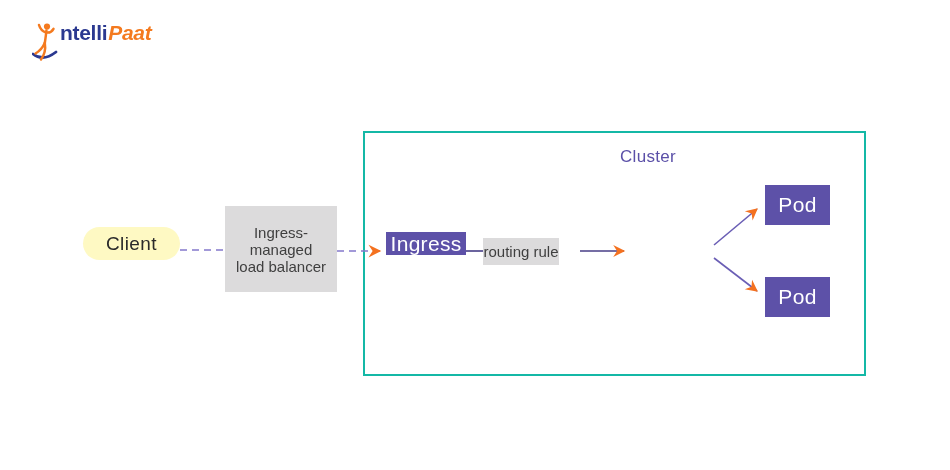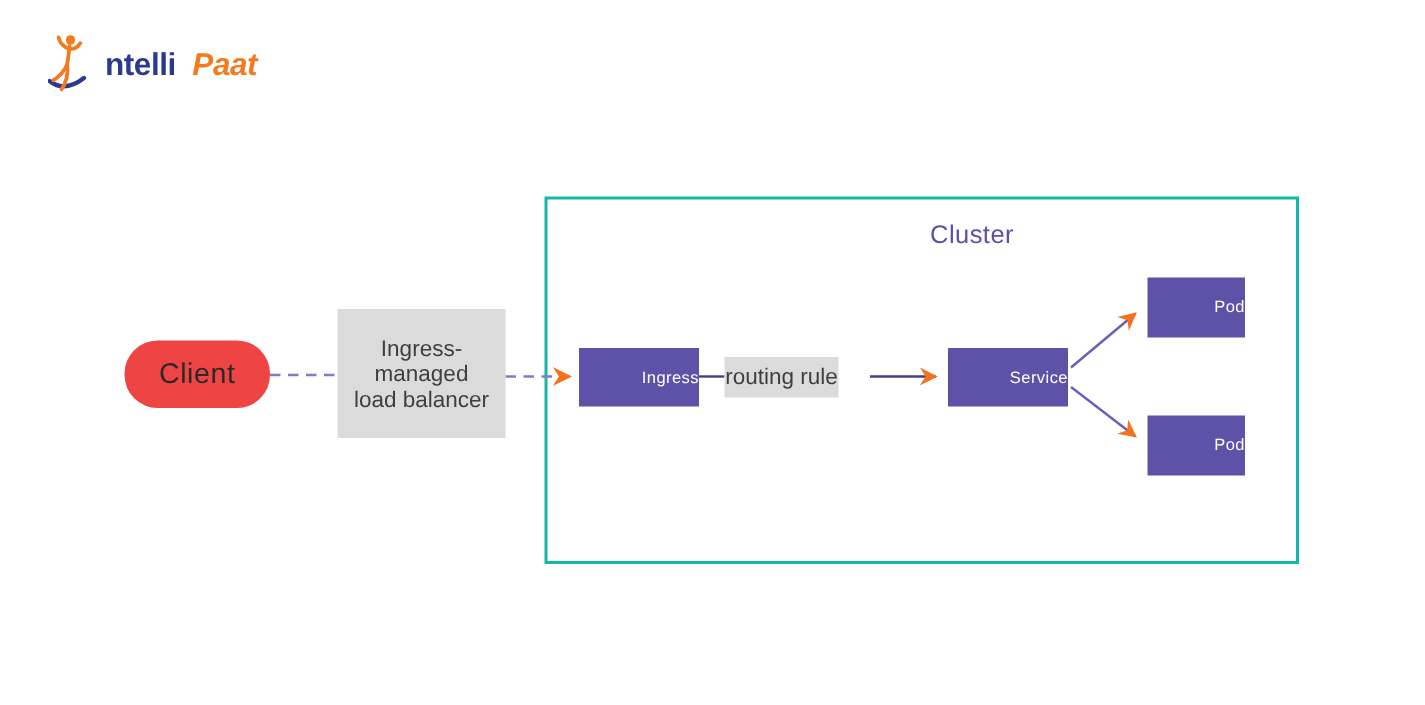--- a/index.html
+++ b/index.html
@@ -11,22 +11,21 @@
     font-family: "Liberation Sans", sans-serif;
     overflow: hidden;
   }
 
   
   .logo {
     position: absolute;
     left: 32px;
     top: 22px;
     display: flex;
-    align-items: center;
-    gap: 11px;
+    gap: 1px;
   }
   .logo-text { font-size: 21px; font-weight: bold; letter-spacing: -0.3px; line-height: 1; }
   .logo-navy { color: #2b3990; }
   .logo-orange { color: #f47a1f; font-style: italic; }
 
   
   .cluster {
     position: absolute;
     left: 363px;
     top: 131px;
@@ -51,34 +50,34 @@
   .node {
     position: absolute;
     display: flex;
     flex-direction: column;
     align-items: center;
     justify-content: center;
     text-align: center;
     box-sizing: border-box;
     z-index: 3;
   }
-  .purple { background: #5d51a8; color: #ffffff; font-size: 11px; letter-spacing: 0.3px; align-items: flex-end; }
+  .purple { background: #5d51a8; color: #ffffff; font-size: 21px; letter-spacing: 0.3px; }
   .graybox { background: #dcdbdc; color: #3f3f3f; }
 
   .node-client {
-    left: 83px; top: 227px; width: 97px; height: 45px;
+    left: 83px; top: 227px; width: 97px; height: 33px;
     border-radius: 22px;
-    background: #ef4444; color: #2a2a2a;
+    background: #fef9c3; color: #2a2a2a;
     font-size: 19px; letter-spacing: 0.4px;
   }
   .node-lb {
     left: 225px; top: 206px; width: 112px; height: 86px;
     font-size: 15px; line-height: 17px;
   }
-  .node-ingress  { left: 386px; top: 232px; width: 80px; height: 39px; }
+  .node-ingress  { left: 386px; top: 232px; width: 80px; height: 23px; }
   .node-routing  { left: 483px; top: 238px; width: 76px; height: 27px; font-size: 15px; }
   .node-service  { left: 632px; top: 232px; width: 80px; height: 39px; }
   .node-pod-1    { left: 765px; top: 185px; width: 65px; height: 40px; }
   .node-pod-2    { left: 765px; top: 277px; width: 65px; height: 40px; }
 
   
   .connectors {
     position: absolute;
     left: 0; top: 0;
     width: 950px; height: 470px;
@@ -139,23 +138,20 @@
   </div>
 
   <div class="node node-ingress purple">
     <span>Ingress</span>
   </div>
 
   <div class="node node-routing graybox">
     <span>routing rule</span>
   </div>
 
-  <div class="node node-service purple">
-    <span>Service</span>
-  </div>
 
   <div class="node node-pod-1 purple">
     <span>Pod</span>
   </div>
 
   <div class="node node-pod-2 purple">
     <span>Pod</span>
   </div>
 
 </div>

